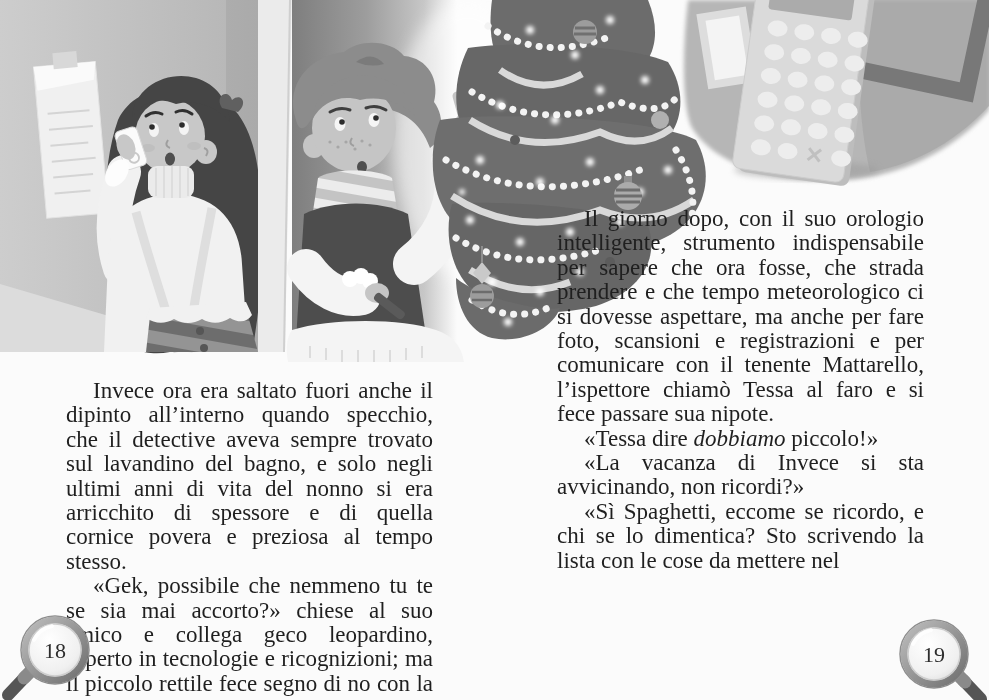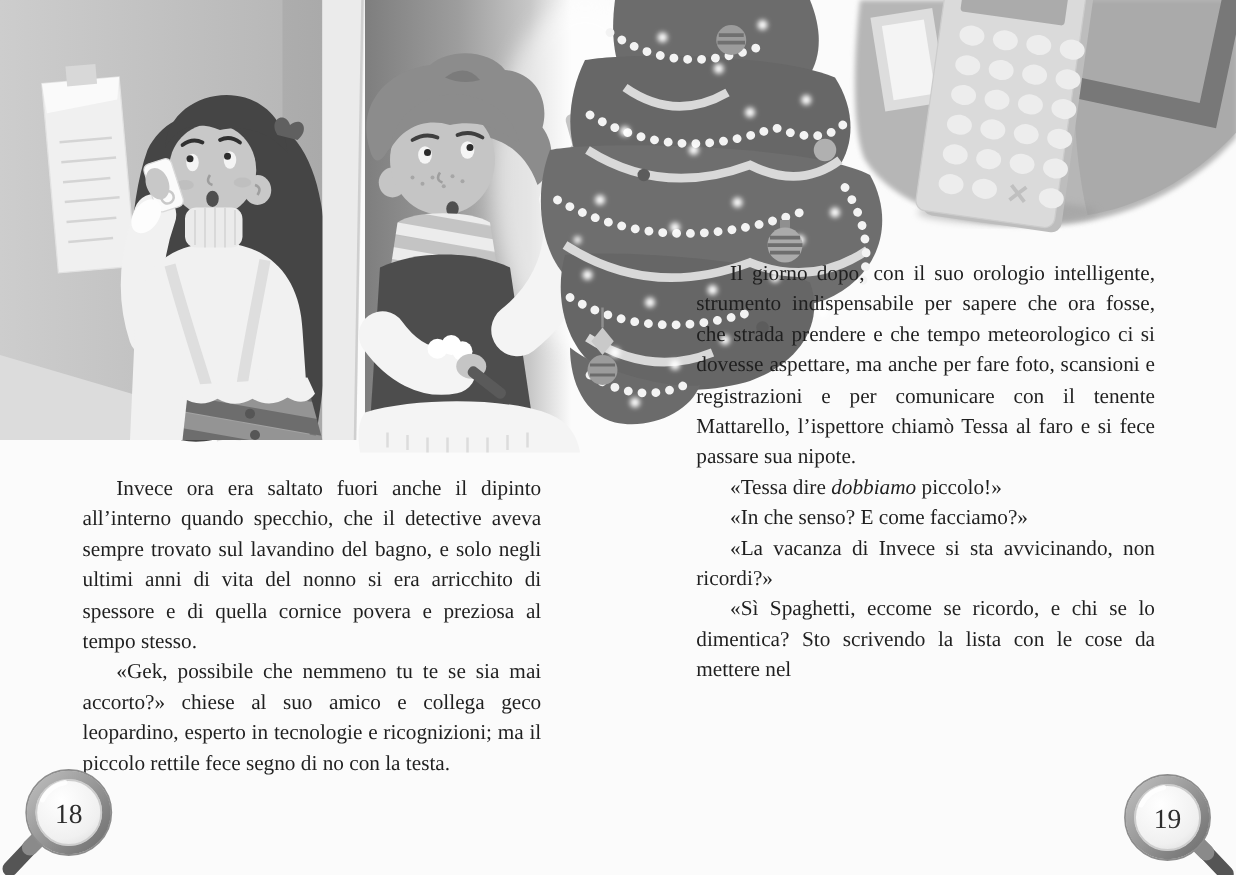--- a/index.html
+++ b/index.html
@@ -4,21 +4,21 @@
 <style>
   html,body{margin:0;padding:0;}
   body{
     width:989px;height:700px;position:relative;overflow:hidden;
     background:#fbfbfb;
     font-family:"Liberation Serif", serif;
   }
   .illustration{position:absolute;top:0;left:0;}
   .text-block{
     position:absolute;width:367px;color:#1f1f1f;
-    font-size:17px;line-height:24.4px;text-align:justify;
+    font-size:23px;line-height:24.4px;text-align:justify;
   }
   .text-block p{margin:0;text-indent:27px;hyphens:auto;-webkit-hyphens:auto;}
   .text-left{left:66px;top:379px;}
   .text-right{left:557px;top:207px;}
   em{}
   .magnifier{position:absolute;}
   .magnifier-left{left:0px;top:606px;}
   .magnifier-right{left:884px;top:610px;}
   .pagenum{
     font-family:"Liberation Serif", serif;
@@ -304,21 +304,20 @@
 </svg>
 
 <div class="text-block text-left">
   <p>Invece ora era saltato fuori anche il dipinto all’interno quando specchio, che il detective aveva sempre trovato sul lavandino del bagno, e solo negli ultimi anni di vita del nonno si era arricchito di spessore e di quella cornice povera e preziosa al tempo stesso.</p>
   <p>«Gek, possibile che nemmeno tu te se sia mai accorto?» chiese al suo amico e collega geco leopardino, esperto in tecnologie e ricognizioni; ma il piccolo rettile fece segno di no con la testa.</p>
 </div>
 
 <div class="text-block text-right">
   <p>Il giorno dopo, con il suo orologio intelligente, strumento indispensabile per sapere che ora fosse, che strada prendere e che tempo meteorologico ci si dovesse aspettare, ma anche per fare foto, scansioni e registrazioni e per comunicare con il tenente Mattarello, l’ispettore chiamò Tessa al faro e si fece passare sua nipote.</p>
   <p><span>«Tessa dire </span><em>dobbiamo</em><span> piccolo!»</span></p>
-  <p>«In che senso? E come facciamo?»</p>
   <p>«La vacanza di Invece si sta avvicinando, non ricordi?»</p>
   <p>«Sì Spaghetti, eccome se ricordo, e chi se lo dimentica? Sto scrivendo la lista con le cose da mettere nel</p>
 </div>
 
 <svg class="magnifier magnifier-left" width="105" height="94" viewBox="0 0 105 94">
   <defs>
     <radialGradient id="lensA" cx="0.4" cy="0.33" r="0.75">
       <stop offset="0" stop-color="#ffffff"></stop>
         <stop offset="0.7" stop-color="#f0f0f0"></stop>
         <stop offset="1" stop-color="#d9d9d9"></stop>

